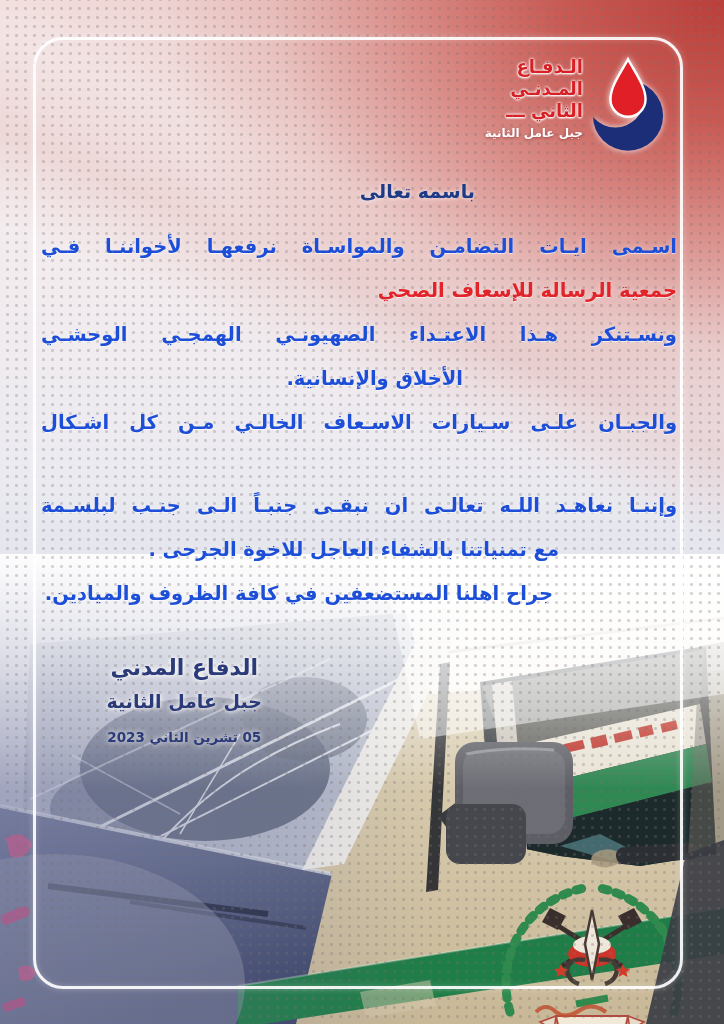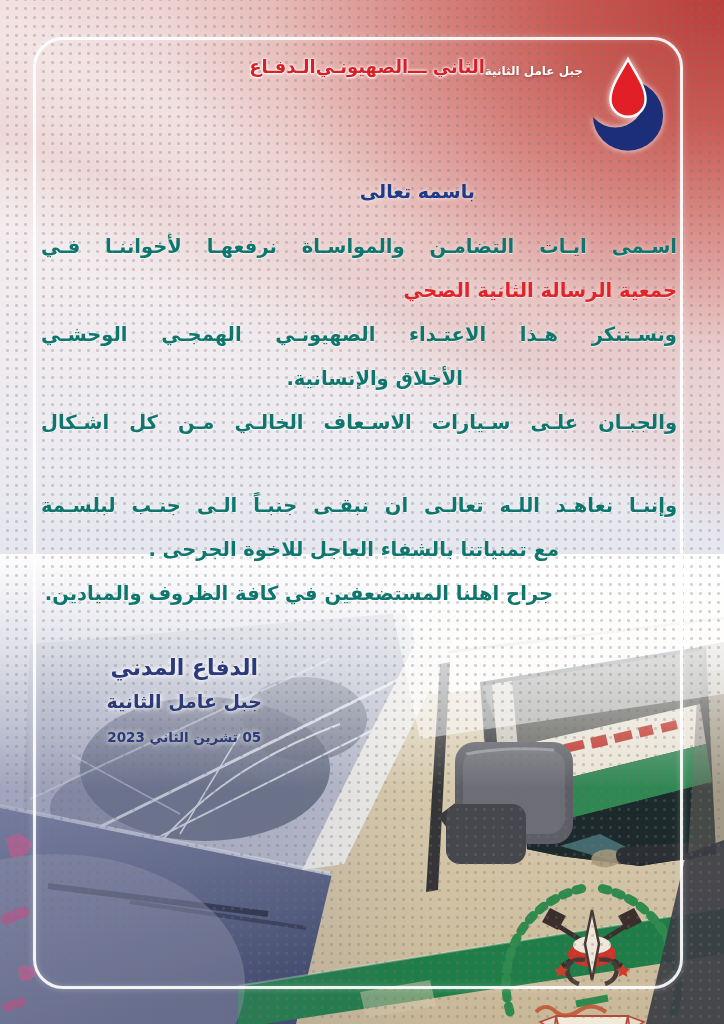--- a/index.html
+++ b/index.html
@@ -26,32 +26,32 @@
   .dots{position:absolute; inset:0; z-index:3; pointer-events:none;
     background-image:radial-gradient(circle, rgba(122,112,115,0.30) 1.2px, rgba(122,112,115,0) 1.9px);
     background-size:9px 9px; background-position:3px 4px;
   }
   .frame{position:absolute; left:33px; top:37px; width:644px; height:946px; z-index:4;
     border:3.5px solid rgba(255,255,255,0.92); border-radius:30px;
     box-shadow:0 0 6px rgba(255,255,255,0.30), inset 0 0 6px rgba(255,255,255,0.22);
   }
   
   .logo{position:absolute; top:56px; right:58px; z-index:5; display:flex; align-items:flex-start; gap:7px;}
-  .logo-text{display:flex; flex-direction:row; align-items:flex-end;}
+  .logo-text{display:flex; flex-direction:column; align-items:flex-end;}
   .logo-line{color:#d71f25; font-weight:bold; font-size:18px; line-height:22px; direction:rtl; white-space:nowrap;
     text-shadow:0 0 3px #fff,0 0 3px #fff,0 1px 2px rgba(255,255,255,0.95);}
   .logo-sub{color:#ffffff; font-weight:bold; font-size:12px; margin-top:4px; direction:rtl; white-space:nowrap;
     text-shadow:0 1px 3px rgba(110,25,25,0.55);}
   .logo-mark{filter:drop-shadow(0 0 3px rgba(255,255,255,0.85));}
   
   .heading{position:absolute; top:180px; right:249px; z-index:5; direction:rtl; white-space:nowrap;
     font-size:19px; font-weight:bold; color:#1d3b86; text-shadow:0 0 5px rgba(255,255,255,0.9);margin-left:47px;}
   .para{position:absolute; right:47px; left:41px; z-index:5; direction:rtl;}
   .para1{top:226px;} .para2{top:485px;}
-  .ln{height:44px; line-height:42px; font-weight:bold; font-size:19.5px; color:#0f766e; overflow:hidden;
+  .ln{height:44px; line-height:42px; font-weight:bold; font-size:19.5px; color:#1d4ed8; overflow:hidden;
     text-shadow:0 1px 0 rgba(255,255,255,0.55), 0 0 6px rgba(255,255,255,0.45);}
   .just{text-align:justify; text-align-last:justify; word-spacing:-0.5px;}
   .right{text-align:right;}
   .red-ln{color:#e2242a;}
   .ind-215{padding-right:214px;} .ind-118{padding-right:118px;} .ind-124{padding-right:124px;}
   
   .signature{position:absolute; top:655px; right:462px; z-index:5; direction:rtl; text-align:center; white-space:nowrap;}
   .sig-org{font-size:22px; font-weight:bold; color:#2b3a78;
     text-shadow:0 0 7px rgba(255,255,255,0.95),0 0 4px rgba(255,255,255,0.9);}
   .sig-branch{font-size:19px; font-weight:bold; color:#2b3a78; margin-top:10px;
@@ -205,41 +205,41 @@
       <polygon points="380,0 724,0 724,140 420,185" fill="#ffffff" opacity="0.5"></polygon>
     </svg>
   </div>
 
   <div class="dots"></div>
   <div class="frame"></div>
 
   <div class="logo">
     <div class="logo-text">
       <div class="logo-line">الـدفـاع</div>
-      <div class="logo-line">الصهيونـي</div>
+      <div class="logo-line">المـدنـي</div>
       <div class="logo-line">الثاني ـــ</div>
       <div class="logo-sub">جبل عامل الثانية</div>
     </div>
     <svg class="logo-mark" width="76" height="98" viewBox="0 0 78 100">
       <defs>
         <mask id="cresMask">
           <rect x="0" y="0" width="78" height="100" fill="white"></rect>
           <circle cx="26" cy="43" r="30" fill="black"></circle>
         </mask>
       </defs>
       <circle cx="39" cy="61" r="36" fill="#1d2e78" mask="url(#cresMask)"></circle>
       <path d="M39,3 C47,18 57,31 57,44 a18,18 0 1,1 -36,0 C21,31 31,18 39,3 Z" fill="#e01f26" stroke="#ffffff" stroke-width="2.5"></path>
     </svg>
   </div>
 
   <div class="heading">باسمه تعالى</div>
 
   <div class="para para1">
     <div class="ln just">اسـمى ايـات التضامـن والمواسـاة نرفعهـا لأخواننـا فـي</div>
-    <div class="ln right red-ln">جمعية الرسالة الثانية الصحي</div>
+    <div class="ln right red-ln">جمعية الرسالة للإسعاف الصحي</div>
     <div class="ln just">ونسـتنكر  هـذا الاعتـداء الصهيونـي الهمجـي الوحشـي</div>
     <div class="ln right ind-215">الأخلاق  والإنسانية.</div>
     <div class="ln just">والجبـان علـى سـيارات الاسـعاف الخالـي مـن كل اشـكال</div>
   </div>
 
   <div class="para para2">
     <div class="ln just">وإننـا نعاهـد اللـه تعالـى ان نبقـى جنبـاً الـى جنـب لبلسـمة</div>
     <div class="ln right ind-118">مع تمنياتنا بالشفاء العاجل للاخوة الجرحى .</div>
     <div class="ln right ind-124">جراح اهلنا المستضعفين في كافة الظروف والميادين.</div>
   </div>

